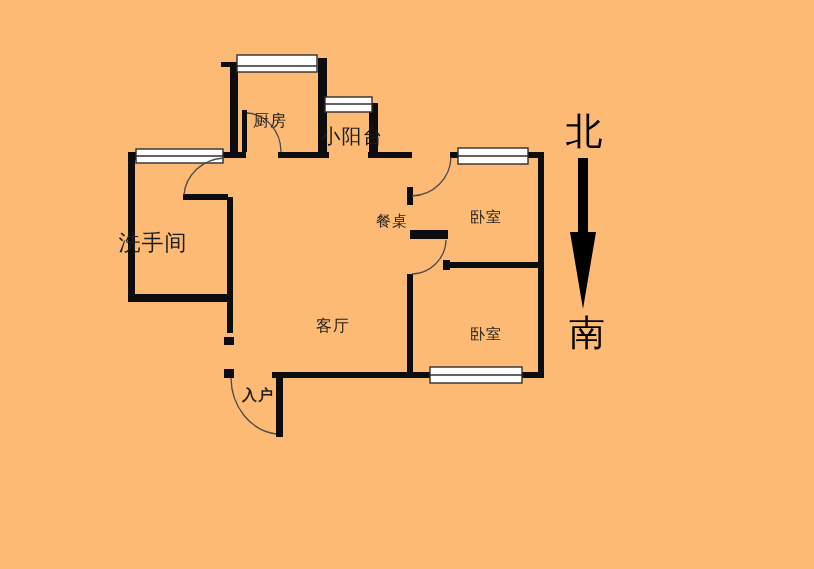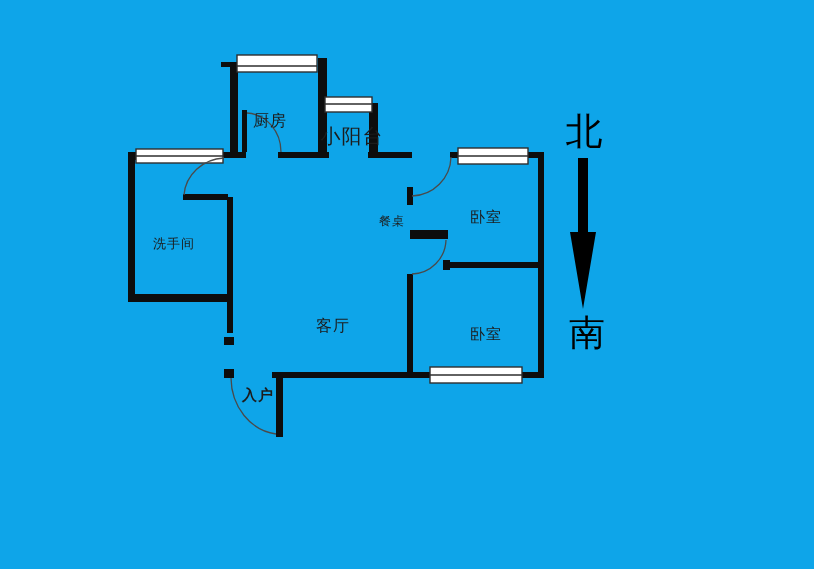--- a/index.html
+++ b/index.html
@@ -1,28 +1,28 @@
 <!DOCTYPE html>
 <html><head>
 <meta charset="utf-8">
 <style>
   html,body{margin:0;padding:0;background:#ffffff;}
   .stage{
-    position:relative;width:814px;height:569px;background:#0ea5e9;overflow:hidden;
+    position:relative;width:814px;height:569px;background:#fdba74;overflow:hidden;
     font-family:"DejaVu Sans","Liberation Sans",sans-serif;
   }
   .plan-svg{position:absolute;left:0;top:0;}
   .lbl{
     position:absolute;transform:translate(-50%,-50%);
     color:#1c1c1c;white-space:nowrap;line-height:1;letter-spacing:1px;
   }
   .lbl-kitchen{left:270px;top:121px;font-size:16px;}
   .lbl-balcony{left:352px;top:136px;font-size:20px;}
-  .lbl-bathroom{left:174px;top:243px;font-size:13px;}
-  .lbl-dining{left:392px;top:221px;font-size:12px;text-align:right;}
+  .lbl-bathroom{left:153px;top:243px;font-size:22px;}
+  .lbl-dining{left:392px;top:221px;font-size:15px;text-align:right;}
   .lbl-bed-n{left:486px;top:217px;font-size:15px;}
   .lbl-bed-s{left:486px;top:334px;font-size:15px;}
   .lbl-living{left:333px;top:326px;font-size:16px;}
   .lbl-entrance{left:258px;top:395px;font-size:15px;font-weight:bold;}
   .lbl-north{left:584px;top:131px;font-size:37px;letter-spacing:0;color:#000;}
   .lbl-south{left:587px;top:333px;font-size:36px;letter-spacing:0;color:#000;}
 </style>
 </head>
 <body>
 

